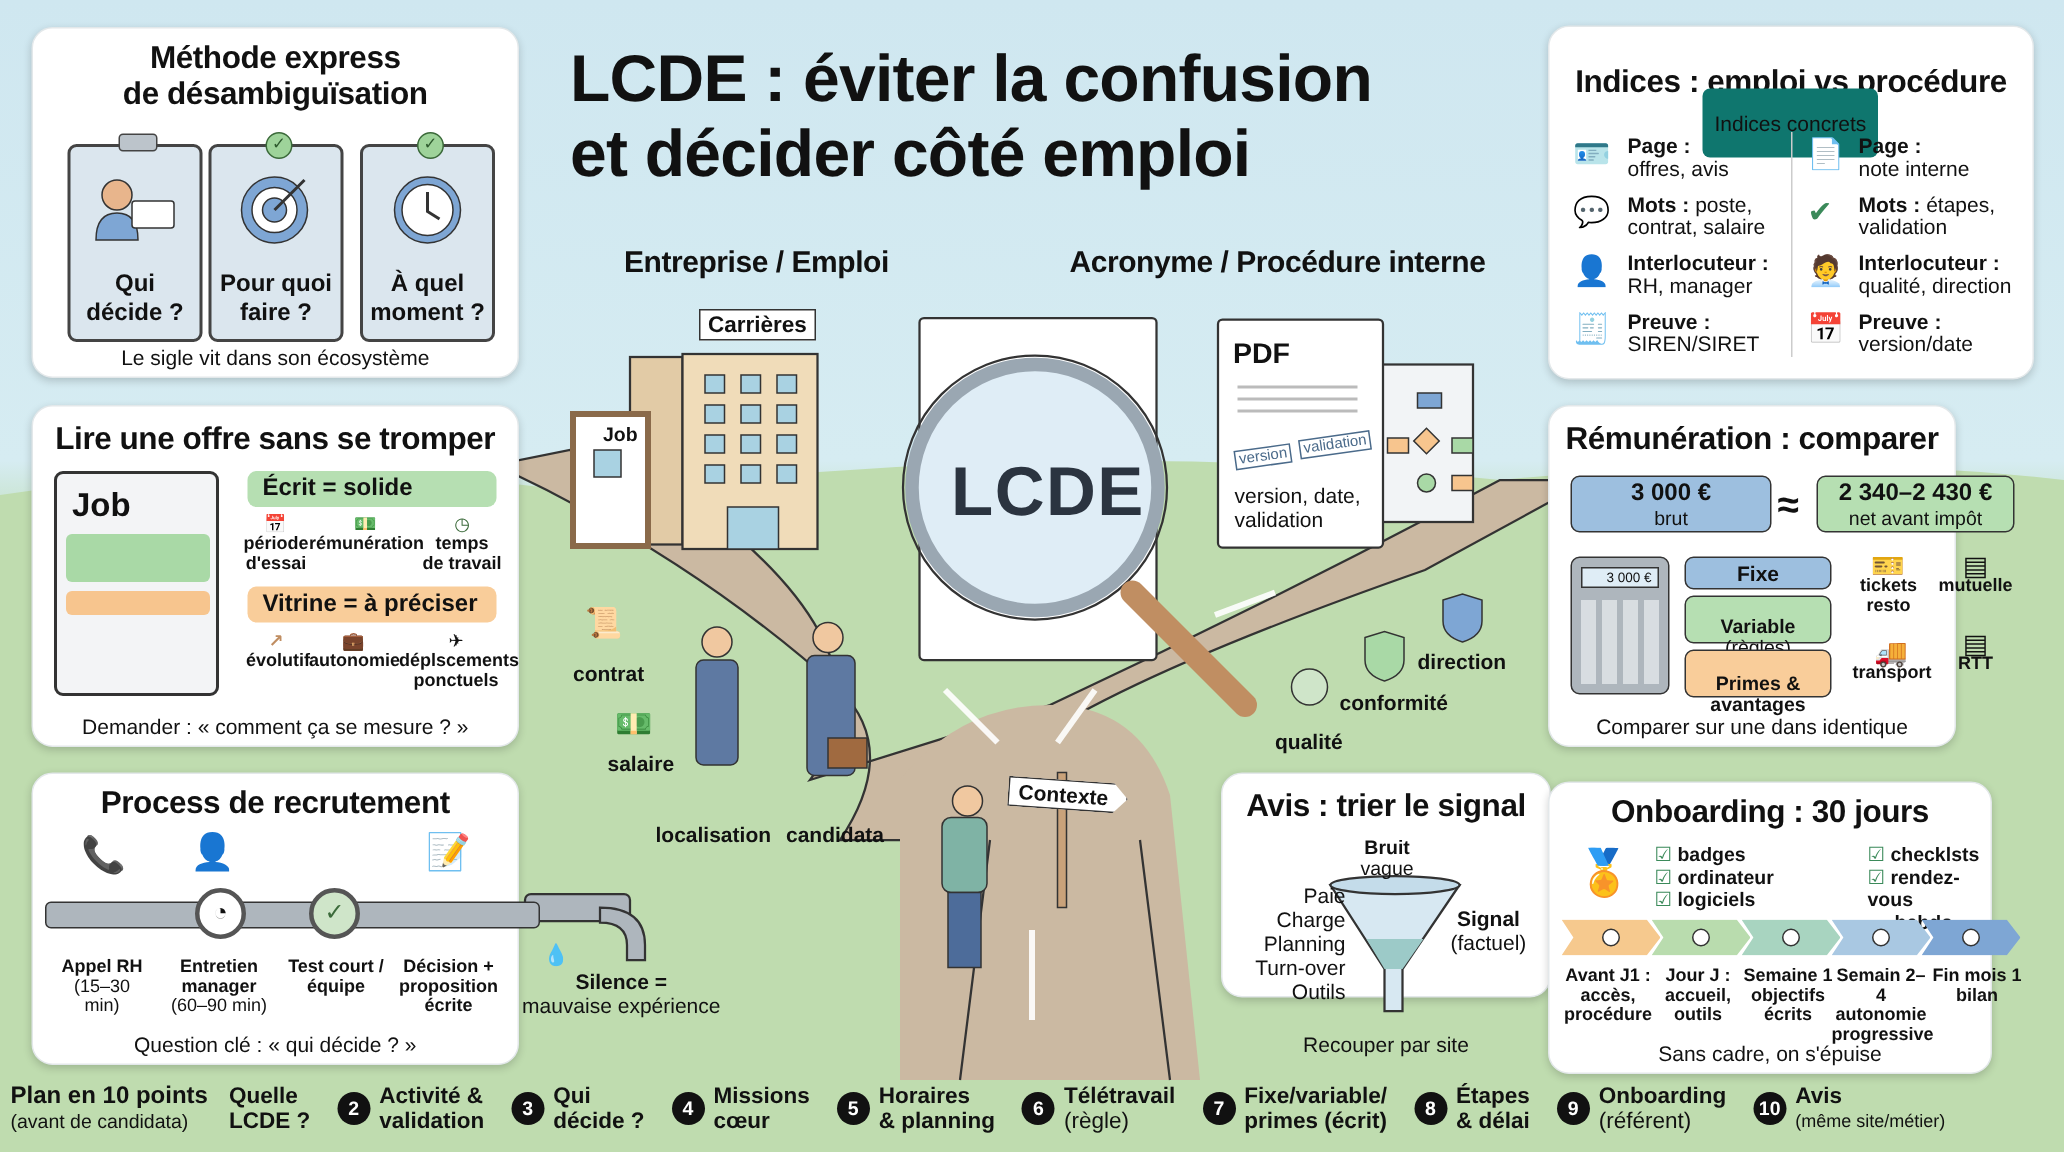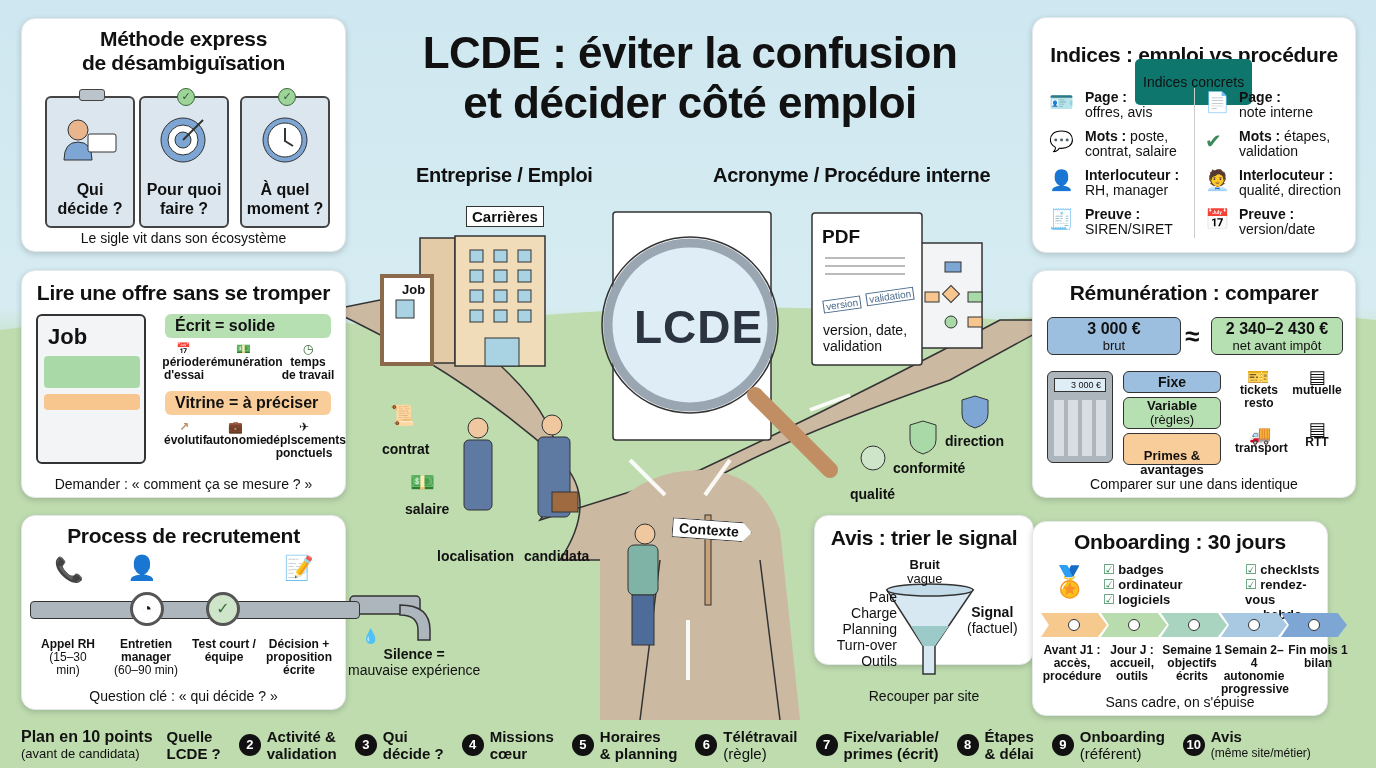--- a/index.html
+++ b/index.html
@@ -7,30 +7,30 @@
 body{font-family:"Liberation Sans","DejaVu Sans",sans-serif;color:#111;position:relative;
 background:linear-gradient(180deg,#cfe7f0 0%,#d6ecf2 40%,#bcdcae 48%,#c7e3bb 70%,#cfe9d6 100%);}
 .card{position:absolute;background:#fff;border-radius:14px;box-shadow:0 2px 6px rgba(0,0,0,.18);border:1px solid #e3e8ea}
 .card h2{font-size:21px;font-weight:700;text-align:center;line-height:24px;letter-spacing:-.3px}
 .foot{position:absolute;left:0;right:0;text-align:center;font-size:14px}
 .b{font-weight:700}
 .small{font-size:12px;line-height:13px}
 .abs{position:absolute}
 .center{text-align:center}
 
-#title{position:absolute;left:380px;top:28px;width:620px;text-align:center;font-size:44px;font-weight:700;line-height:50px;letter-spacing:-.5px}
+#title{position:absolute;left:380px;top:28px;width:620px;font-size:44px;font-weight:700;line-height:50px;letter-spacing:-.5px}
 .sect{position:absolute;font-size:20px;font-weight:700;letter-spacing:-.3px}
 
 .mbox{position:absolute;top:77px;width:90px;height:132px;border:2px solid #444;border-radius:6px;background:#dbe6ee;text-align:center}
 .mbox .lbl{position:absolute;bottom:8px;left:0;right:0;font-size:16px;font-weight:700;line-height:19px}
 .chk{position:absolute;top:-10px;left:36px;width:18px;height:18px;border-radius:50%;background:#9ed39a;border:1.5px solid #3b6a3a;color:#2e5a2e;font-size:11px;line-height:15px;text-align:center}
 
 .pill{position:absolute;border-radius:6px;font-weight:700;padding:0 10px;font-size:16px;line-height:24px}
 
-#plan{position:absolute;left:21px;top:722px;width:1340px;height:40px;display:flex;align-items:flex-end}
+#plan{position:absolute;left:7px;top:722px;width:1340px;height:40px;display:flex;align-items:flex-start}
 .pi{display:flex;align-items:center;margin-right:18px}
 .num{width:22px;height:22px;border-radius:50%;background:#111;color:#fff;font-weight:700;font-size:13px;text-align:center;line-height:22px;margin-right:6px;flex:none}
 .pt{font-size:15px;line-height:17px}
 
 .arr{position:absolute;top:606px;height:24px;width:66px;clip-path:polygon(0 0,86% 0,100% 50%,86% 100%,0 100%,12% 50%);}
 .dot{position:absolute;width:12px;height:12px;border-radius:50%;background:#fff;border:1.5px solid #333;top:6px;left:27px}
 </style>
 </head>
 <body>
 
@@ -313,37 +313,37 @@
     <div style="display:flex;height:39px">
         <span style="width:34px;font-size:20px">📅</span>
         <div style="font-size:14px;line-height:15px">
           <div class="b">Preuve :</div>
           <div>version/date</div>
         </div>
       </div>
   </div>
 </div>
 
-<div class="card" style="left:1032px;top:270px;width:324px;height:228px">
+<div class="card" style="left:1032px;top:270px;width:272px;height:228px">
   <h2 style="margin-top:10px">Rémunération : comparer</h2>
   <div class="abs center" style="left:14px;top:46px;width:134px;height:38px;background:#9dbfdf;border:1.5px solid #333;border-radius:6px;line-height:17px;padding-top:2px">
     <div class="b" style="font-size:16px">3 000 €</div>
     <div style="font-size:13px">brut</div>
   </div>
   <div class="abs b" style="left:152px;top:50px;font-size:26px">≈</div>
   <div class="abs center" style="left:178px;top:46px;width:132px;height:38px;background:#b6dfb2;border:1.5px solid #333;border-radius:6px;line-height:17px;padding-top:2px">
     <div class="b" style="font-size:16px">2 340–2 430 €</div>
     <div style="font-size:13px">net avant impôt</div>
   </div>
   <div class="abs" style="left:14px;top:100px;width:66px;height:92px;background:#aeb6bd;border:1.5px solid #333;border-radius:6px">
     <div class="abs" style="left:6px;top:6px;width:52px;height:14px;background:#dfedf6;border:1px solid #333;font-size:9px;text-align:right;padding-right:4px;line-height:12px">3 000 €</div>
     <div class="abs" style="left:6px;top:28px;width:52px;height:56px;background:repeating-linear-gradient(90deg,#d8dde1 0 10px,transparent 10px 14px),repeating-linear-gradient(0deg,transparent 0 3px,#aeb6bd 3px 4px)"></div>
   </div>
   <div class="pill center" style="left:90px;top:100px;width:98px;height:22px;font-size:14px;line-height:20px;background:#9dbfdf;border:1.5px solid #333">Fixe</div>
-  <div class="abs center b" style="left:90px;top:126px;width:98px;height:32px;font-size:13px;line-height:14px;background:#b6dfb2;border:1.5px solid #333;border-radius:6px;padding-top:1px">
+  <div class="abs center b" style="left:90px;top:126px;width:98px;height:32px;font-size:13px;line-height:14px;background:#b6dfb2;border:1.5px solid #333;border-radius:6px;padding-top:13px">
       <div>Variable</div>
       <div style="font-weight:400">(règles)</div>
     </div>
   <div class="abs center b" style="left:90px;top:162px;width:98px;height:32px;font-size:13px;line-height:14px;background:#f9cd9a;border:1.5px solid #333;border-radius:6px;padding-top:15px">
       <div>Primes &amp;</div>
       <div>avantages</div>
     </div>
   <div class="abs center small b" style="left:202px;top:100px;width:48px">
       <div style="font-size:18px">🎫</div>
       <div>tickets</div>

